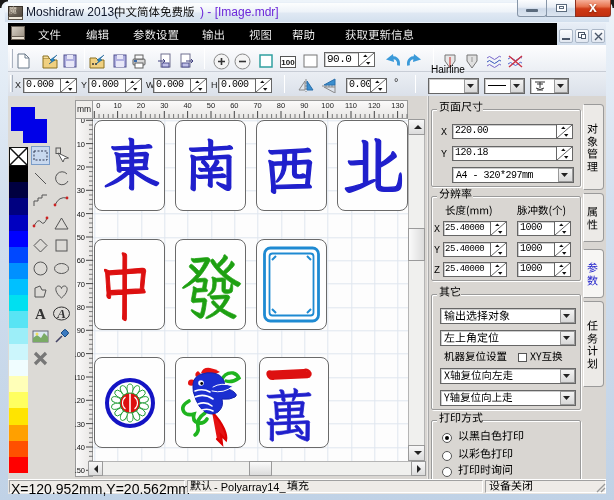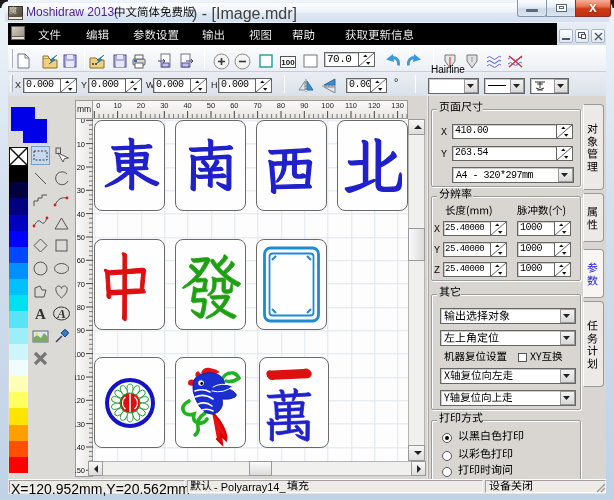--- a/index.html
+++ b/index.html
@@ -8,25 +8,25 @@
 </style></head><body>
 <div class="abs" style="left:0;top:0;width:614px;height:500px;background:linear-gradient(180deg,#eef4fa,#d3e0ef 40%,#c0d2e6);border-radius:6px 6px 0 0"></div>
 <div class="abs" style="left:0;top:0;width:8px;height:8px;background:radial-gradient(circle at 8px 8px,transparent 6px,#1a1a1a 7px)"></div>
 <div class="abs" style="left:606px;top:0;width:8px;height:8px;background:radial-gradient(circle at 0px 8px,transparent 6px,#1a1a1a 7px)"></div>
 <div class="abs" style="left:4px;top:2px;width:606px;height:20px;background:linear-gradient(180deg,#fdfefe 0%,#eef3f9 45%,#dfe8f3 55%,#d3e0ee 100%);border-radius:5px 5px 0 0;border:1px solid #e9f0f8;border-bottom:none"></div>
 <div class="abs" style="left:8px;top:6px;width:15px;height:14px;background:linear-gradient(135deg,#8a7f72,#4a4238);border:1px solid #3a332b"></div>
 <svg style="position:absolute;left:9px;top:6px;overflow:visible" width="10" height="12">
     <path transform="translate(0,7.0)" fill="#d8cfc0" d="M4.5 -1.0V-0.1C4.5 0.4 4.7 0.5 5.4 0.5C5.6 0.5 6.8 0.5 7.0 0.5C7.5 0.5 7.7 0.3 7.7 -0.3C7.6 -0.4 7.4 -0.4 7.3 -0.5C7.2 0.0 7.2 0.1 6.9 0.1C6.6 0.1 5.7 0.1 5.5 0.1C5.1 0.1 5.0 0.1 5.0 -0.1V-1.0ZM3.0 -5.5V-5.0H1.8V-4.6H2.8C2.4 -4.3 2.0 -4.0 1.6 -3.8C1.7 -3.7 1.8 -3.6 1.9 -3.5C2.3 -3.6 2.7 -4.0 3.0 -4.3V-3.4H3.4V-4.4C3.7 -4.2 4.1 -3.9 4.2 -3.8L4.5 -4.1C4.4 -4.2 3.9 -4.5 3.6 -4.6H4.5V-5.0H3.4V-5.5ZM5.8 -5.5V-5.0H4.8V-4.6H5.6C5.3 -4.3 4.9 -4.0 4.5 -3.9C4.6 -3.8 4.7 -3.6 4.8 -3.5C5.1 -3.7 5.5 -4.0 5.8 -4.3V-3.4H6.3V-4.3C6.6 -4.0 7.0 -3.6 7.4 -3.5C7.4 -3.6 7.6 -3.7 7.7 -3.8C7.3 -4.0 6.8 -4.3 6.5 -4.6H7.5V-5.0H6.3V-5.5ZM2.7 -2.0H4.1C4.1 -1.8 4.1 -1.7 4.0 -1.5H2.7ZM4.7 -2.0H6.5V-1.5H4.6C4.6 -1.7 4.7 -1.8 4.7 -2.0ZM2.7 -2.8H4.3L4.2 -2.3H2.7ZM4.8 -2.8H6.5V-2.3H4.8ZM4.1 -3.6C4.0 -3.5 3.9 -3.3 3.8 -3.2H2.1V-1.1H3.8C3.4 -0.5 2.7 -0.1 1.4 0.2C1.5 0.3 1.6 0.5 1.7 0.7C3.3 0.3 4.0 -0.2 4.4 -1.1H7.0V-3.2H4.4C4.5 -3.3 4.6 -3.4 4.7 -3.5ZM5.4 -0.0C5.5 -0.1 5.6 -0.1 6.7 -0.3L6.8 -0.0L7.1 -0.1C7.0 -0.3 6.8 -0.7 6.6 -0.9L6.4 -0.8L6.5 -0.5L5.8 -0.4C6.0 -0.6 6.1 -0.8 6.2 -1.0L5.9 -1.1C5.8 -0.8 5.5 -0.5 5.5 -0.5C5.4 -0.4 5.3 -0.4 5.2 -0.4C5.3 -0.3 5.3 -0.1 5.4 -0.0ZM3.8 -6.6C3.9 -6.5 4.0 -6.3 4.0 -6.1H0.9V-3.6C0.9 -2.4 0.9 -0.8 0.2 0.3C0.4 0.4 0.6 0.6 0.7 0.7C1.4 -0.5 1.5 -2.3 1.5 -3.6V-5.6H7.6V-6.1H4.7C4.6 -6.3 4.5 -6.5 4.4 -6.7Z"></path>
   </svg>
 <div class="abs" style="left:8px;top:16px;width:15px;height:4px;background:#efe8da;border:1px solid #5a5248"></div>
-<div class="abs" style="left:26px;top:5px;font-size:12px;color:#4c1d95">Moshidraw 2013(</div>
+<div class="abs" style="left:26px;top:5px;font-size:12px;color:#0f172a">Moshidraw 2013(</div>
 <svg style="position:absolute;left:114px;top:6px;overflow:visible" width="82" height="16">
     <path transform="translate(0,10.1)" fill="#111" d="M5.3 -9.7V-7.6H1.1V-2.1H2.0V-2.9H5.3V0.9H6.2V-2.9H9.5V-2.2H10.4V-7.6H6.2V-9.7ZM2.0 -3.7V-6.8H5.3V-3.7ZM9.5 -3.7H6.2V-6.8H9.5Z M16.4 -9.5C16.7 -8.9 17.1 -8.1 17.2 -7.7L18.2 -8.0C18.0 -8.4 17.6 -9.2 17.3 -9.7ZM12.1 -7.6V-6.8H13.9C14.5 -5.0 15.5 -3.5 16.6 -2.3C15.4 -1.2 13.8 -0.5 11.9 0.1C12.1 0.3 12.4 0.7 12.5 0.9C14.4 0.3 16.0 -0.6 17.3 -1.7C18.6 -0.5 20.1 0.3 22.0 0.8C22.2 0.6 22.4 0.2 22.6 0.0C20.8 -0.4 19.2 -1.2 17.9 -2.3C19.1 -3.5 20.0 -5.0 20.7 -6.8H22.5V-7.6ZM17.3 -2.9C16.2 -4.0 15.4 -5.3 14.8 -6.8H19.7C19.1 -5.2 18.3 -4.0 17.3 -2.9Z M24.2 -5.2V0.9H25.1V-5.2ZM24.7 -6.2C25.2 -5.8 25.8 -5.2 26.0 -4.7L26.7 -5.2C26.4 -5.6 25.9 -6.2 25.4 -6.6ZM26.7 -4.5V-0.5H30.9V-4.5ZM25.4 -9.7C25.0 -8.6 24.3 -7.6 23.6 -6.9C23.8 -6.8 24.1 -6.5 24.3 -6.4C24.7 -6.8 25.1 -7.3 25.5 -7.9H26.2C26.4 -7.5 26.7 -6.9 26.8 -6.5L27.6 -6.8C27.5 -7.1 27.2 -7.5 27.0 -7.9H28.7V-8.6H25.9C26.0 -8.9 26.1 -9.2 26.2 -9.5ZM29.9 -9.7C29.6 -8.7 29.0 -7.7 28.4 -7.1C28.6 -7.0 28.9 -6.8 29.1 -6.6C29.4 -7.0 29.7 -7.4 30.0 -7.9H30.9C31.2 -7.4 31.6 -6.8 31.7 -6.5L32.5 -6.8C32.3 -7.1 32.1 -7.5 31.8 -7.9H33.7V-8.6H30.4C30.5 -8.9 30.6 -9.2 30.7 -9.5ZM30.1 -2.2V-1.1H27.4V-2.2ZM27.4 -3.8H30.1V-2.8H27.4ZM27.0 -6.2V-5.4H32.4V-0.1C32.4 0.0 32.4 0.1 32.2 0.1C32.0 0.1 31.4 0.1 30.8 0.1C30.9 0.3 31.0 0.6 31.1 0.9C31.9 0.9 32.5 0.8 32.8 0.7C33.2 0.6 33.3 0.4 33.3 -0.1V-6.2Z M37.4 -9.6C36.8 -7.9 35.9 -6.2 34.8 -5.0C35.0 -4.8 35.3 -4.4 35.4 -4.2C35.7 -4.6 36.0 -5.0 36.3 -5.5V0.9H37.2V-7.0C37.6 -7.7 37.9 -8.6 38.2 -9.4ZM39.3 -2.0V-1.2H41.2V0.9H42.0V-1.2H43.9V-2.0H42.0V-6.0C42.7 -4.0 43.8 -2.1 45.0 -1.0C45.2 -1.2 45.5 -1.5 45.7 -1.6C44.4 -2.6 43.3 -4.6 42.6 -6.5H45.5V-7.3H42.0V-9.6H41.2V-7.3H37.9V-6.5H40.7C40.0 -4.6 38.7 -2.6 37.5 -1.6C37.7 -1.4 38.0 -1.1 38.1 -0.9C39.3 -2.0 40.4 -3.9 41.2 -6.0V-2.0Z M49.8 -9.7C49.2 -8.5 48.0 -7.1 46.5 -6.1C46.7 -5.9 47.0 -5.6 47.1 -5.4C47.3 -5.6 47.6 -5.8 47.8 -6.0V-3.2H50.9C50.3 -1.7 49.2 -0.6 46.6 0.1C46.8 0.3 47.0 0.6 47.1 0.8C50.0 0.0 51.2 -1.4 51.8 -3.2H52.3V-0.5C52.3 0.4 52.6 0.7 53.7 0.7C53.9 0.7 55.4 0.7 55.6 0.7C56.6 0.7 56.9 0.3 57.0 -1.4C56.7 -1.4 56.4 -1.6 56.2 -1.7C56.2 -0.3 56.1 -0.1 55.6 -0.1C55.3 -0.1 54.0 -0.1 53.8 -0.1C53.3 -0.1 53.2 -0.1 53.2 -0.5V-3.2H56.1V-6.8H52.7C53.1 -7.3 53.6 -7.9 53.9 -8.4L53.3 -8.8L53.2 -8.8H50.3C50.5 -9.0 50.6 -9.3 50.8 -9.5ZM48.6 -6.8C49.1 -7.2 49.5 -7.6 49.8 -8.1H52.7C52.4 -7.6 52.0 -7.1 51.7 -6.8ZM48.6 -6.0H51.4C51.3 -5.3 51.2 -4.6 51.1 -4.0H48.6ZM52.3 -6.0H55.2V-4.0H52.0C52.1 -4.6 52.2 -5.3 52.3 -6.0Z M62.9 -2.7C62.6 -1.0 61.6 -0.2 58.0 0.2C58.1 0.4 58.3 0.7 58.4 0.9C62.2 0.5 63.4 -0.6 63.8 -2.7ZM63.5 -0.7C65.0 -0.2 66.9 0.4 67.9 0.9L68.4 0.2C67.3 -0.2 65.4 -0.9 63.9 -1.3ZM61.6 -6.9C61.5 -6.6 61.5 -6.3 61.4 -6.0H59.8L59.9 -6.9ZM62.4 -6.9H64.2V-6.0H62.2C62.3 -6.3 62.3 -6.6 62.4 -6.9ZM59.2 -7.5C59.1 -6.8 59.0 -5.9 58.8 -5.4H60.9C60.4 -4.9 59.6 -4.4 58.2 -4.1C58.3 -3.9 58.5 -3.6 58.6 -3.4C59.0 -3.5 59.3 -3.6 59.6 -3.7V-0.7H60.5V-3.2H66.1V-0.8H66.9V-3.9H60.1C61.1 -4.3 61.6 -4.8 62.0 -5.4H64.2V-4.2H65.0V-5.4H67.4C67.3 -5.0 67.3 -4.9 67.2 -4.8C67.1 -4.8 67.1 -4.7 66.9 -4.7C66.8 -4.7 66.5 -4.7 66.1 -4.8C66.2 -4.6 66.3 -4.4 66.3 -4.2C66.7 -4.2 67.1 -4.2 67.3 -4.2C67.5 -4.2 67.7 -4.3 67.9 -4.4C68.0 -4.6 68.1 -5.0 68.2 -5.7C68.2 -5.8 68.2 -6.0 68.2 -6.0H65.0V-6.9H67.5V-8.9H65.0V-9.7H64.2V-8.9H62.4V-9.7H61.6V-8.9H58.7V-8.3H61.6V-7.5L59.5 -7.5ZM62.4 -8.3H64.2V-7.5H62.4ZM65.0 -8.3H66.7V-7.5H65.0Z M70.2 -9.4V-4.9C70.2 -3.1 70.1 -1.0 69.3 0.4C69.5 0.5 69.8 0.8 70.0 1.0C70.6 -0.2 70.9 -1.7 71.0 -3.3H72.6V0.9H73.3V-4.0H71.0L71.0 -4.9V-5.7H74.0V-6.5H73.0V-9.7H72.2V-6.5H71.0V-9.4ZM78.8 -5.5C78.5 -4.2 78.1 -3.1 77.5 -2.2C77.0 -3.1 76.6 -4.3 76.3 -5.5ZM74.6 -8.9V-4.9C74.6 -3.2 74.5 -1.0 73.6 0.5C73.8 0.6 74.1 0.8 74.3 1.0C75.2 -0.7 75.4 -3.0 75.4 -4.9V-5.5H75.6C75.9 -4.0 76.4 -2.6 77.0 -1.5C76.4 -0.7 75.7 -0.1 74.9 0.2C75.1 0.4 75.3 0.7 75.4 0.9C76.2 0.5 76.9 -0.0 77.5 -0.7C78.1 -0.0 78.7 0.5 79.5 0.9C79.6 0.7 79.9 0.4 80.1 0.3C79.3 -0.1 78.6 -0.7 78.0 -1.4C78.9 -2.6 79.4 -4.2 79.7 -6.2L79.2 -6.3L79.1 -6.3H75.4V-8.2C77.0 -8.3 78.7 -8.5 79.9 -8.8L79.4 -9.6C78.2 -9.3 76.2 -9.0 74.6 -8.9Z"></path>
   </svg>
-<div class="abs" style="left:192px;top:5px;font-size:16px;color:#404040">) - [Image.mdr]</div>
+<div class="abs" style="left:200px;top:5px;font-size:12px;color:#6d28d9">) - [Image.mdr]</div>
 <div class="abs" style="left:517px;top:0px;width:95px;height:17px">
 <div class="abs" style="left:0;top:0;width:30px;height:17px;background:linear-gradient(180deg,#fcfdfe,#e7edf5 45%,#cdd9e8 55%,#dce5f0);border:1px solid #8796a8;border-top:none;border-radius:0 0 3px 3px;text-align:center">
       <div style="margin:9px auto 0;width:12px;height:3px;background:#5a6a7c;border-radius:1px"></div>
     </div>
 <div class="abs" style="left:29px;top:0;width:30px;height:17px;background:linear-gradient(180deg,#fcfdfe,#e7edf5 45%,#cdd9e8 55%,#dce5f0);border:1px solid #8796a8;border-top:none">
       <div style="margin:4px auto 0;width:11px;height:8px;border:1px solid #5a6a7c;background:#fff">
         <div style="margin:1px auto 0;width:5px;height:3px;border:1px solid #5a6a7c"></div>
       </div>
     </div>
 <div class="abs" style="left:58px;top:0;width:36px;height:17px;background:linear-gradient(180deg,#f6b09a 0%,#e8744f 40%,#ce3a16 55%,#c23010 100%);border:1px solid #8b3020;border-top:none;border-radius:0 0 3px 0;color:#fff;font-size:14px;font-weight:bold;text-align:center;line-height:15px;text-shadow:0 1px 2px #7c2000">x</div>
@@ -121,21 +121,21 @@
     <path d="M5 8.5h7" stroke="#333" stroke-width="1.6"></path>
   </svg>
 <svg class="abs" style="left:259px;top:54px" width="14" height="14" viewBox="0 0 14 14">
     <rect x="1" y="1" width="12" height="12" fill="#fff" stroke="#30a0a0" stroke-width="1.5"></rect>
   </svg>
 <div class="abs" style="left:280px;top:56px;width:16px;height:12px;border:1px solid #555;background:#fff;font-size:8px;font-weight:bold;text-align:center;line-height:11px;color:#111">100</div>
 <svg class="abs" style="left:303px;top:54px" width="15" height="14" viewBox="0 0 15 14">
     <rect x="1" y="1" width="13" height="12" fill="#fff" stroke="#777"></rect>
   </svg>
 <div class="abs" style="left:324px;top:52px;width:35px;height:15px;background:#fff;border:1px solid #666;box-shadow:inset 1px 1px 0 #ccc"></div>
-<div class="abs" style="left:327px;top:53px;font-family:&quot;Liberation Mono&quot;,monospace;font-size:11px;color:#000;letter-spacing:-0.5px">70.0</div>
+<div class="abs" style="left:327px;top:53px;font-family:&quot;Liberation Mono&quot;,monospace;font-size:11px;color:#000;letter-spacing:-0.5px">90.0</div>
 <svg class="abs" style="left:358px;top:52px" width="17" height="15" viewBox="0 0 17 15">
     <rect x="0.5" y="0.5" width="16" height="14" fill="#fff" stroke="#666"></rect>
     <path d="M16 1L1 14" stroke="#666"></path>
     <path d="M5.1 5.0l2.2 -2.6l2.2 2.6z" fill="#111"></path>
     <path d="M8.0 10.1l2.2 2.6l2.2 -2.6z" fill="#111"></path>
   </svg>
 <svg class="abs" style="left:385px;top:53px" width="16" height="15" viewBox="0 0 16 15">
     <path d="M13.5 12.5C14.5 6 10 3.5 5.5 5.5" fill="none" stroke="#3b9ad9" stroke-width="2.8"></path>
     <path d="M8 1L1 6.5l8 2.5z" fill="#3b9ad9"></path>
   </svg>
@@ -639,30 +639,30 @@
 <div class="abs" style="left:249px;top:461px;width:23px;height:15px;background:linear-gradient(180deg,#fafafa,#dcdcdc);border:1px solid #9a9a9a"></div>
 <div class="abs" style="left:426px;top:96px;width:180px;height:383px;background:#d9d6d2"></div>
 <div class="abs" style="left:427px;top:96px;width:2px;height:383px;background:#eceae8;border-right:1px solid #aaa"></div>
 <div class="abs" style="left:431px;top:109px;width:150px;height:78px;border:1px solid #9a9a9a;box-shadow:inset 1px 1px 0 #fff,1px 1px 0 #fff;border-radius:2px"></div>
 <div class="abs" style="left:437px;top:102px;width:46px;height:14px;background:#d9d6d2"></div>
 <svg style="position:absolute;left:439px;top:101px;overflow:visible" width="46" height="15">
     <path transform="translate(0,9.7)" fill="#000" d="M5.1 -5.1V-3.1C5.1 -1.9 4.6 -0.6 0.5 0.2C0.7 0.4 1.0 0.7 1.1 0.9C5.3 -0.0 6.0 -1.6 6.0 -3.1V-5.1ZM6.0 -1.2C7.3 -0.6 8.9 0.3 9.7 0.9L10.3 0.3C9.4 -0.4 7.7 -1.2 6.5 -1.8ZM1.9 -6.5V-1.4H2.7V-5.8H8.4V-1.4H9.2V-6.5H5.3C5.5 -6.9 5.7 -7.4 5.9 -7.9H10.3V-8.6H0.8V-7.9H4.9C4.8 -7.4 4.6 -6.9 4.4 -6.5Z M15.3 -3.7H17.6V-2.4H15.3ZM15.3 -4.3V-5.6H17.6V-4.3ZM15.3 -1.8H17.6V-0.5H15.3ZM11.6 -8.5V-7.7H15.9C15.8 -7.3 15.7 -6.8 15.6 -6.3H12.1V0.9H12.9V0.3H20.0V0.9H20.9V-6.3H16.4L16.9 -7.7H21.4V-8.5ZM12.9 -0.5V-5.6H14.5V-0.5ZM20.0 -0.5H18.4V-5.6H20.0Z M24.0 -8.7V-5.6C24.0 -3.8 23.8 -1.4 22.4 0.3C22.6 0.4 22.9 0.7 23.0 0.9C24.3 -0.5 24.7 -2.6 24.8 -4.4H27.7C28.4 -1.8 29.7 0.0 32.0 0.9C32.1 0.6 32.3 0.3 32.5 0.1C30.4 -0.6 29.1 -2.2 28.5 -4.4H31.5V-8.7ZM24.8 -7.9H30.6V-5.2H24.8V-5.6Z M34.8 -4.6C35.7 -3.7 36.5 -2.5 36.9 -1.7L37.6 -2.2C37.2 -3.0 36.3 -4.2 35.5 -5.0ZM40.0 -9.2V-6.9H33.6V-6.1H40.0V-0.4C40.0 -0.1 39.9 -0.0 39.6 0.0C39.3 0.0 38.4 0.0 37.3 -0.0C37.5 0.2 37.7 0.6 37.7 0.9C38.9 0.9 39.8 0.9 40.2 0.7C40.7 0.6 40.8 0.3 40.8 -0.4V-6.1H43.4V-6.9H40.8V-9.2Z"></path>
   </svg>
 <div class="abs mono" style="left:441px;top:127px;font-size:10px;color:#000">X</div>
 <div class="abs" style="left:452px;top:124px;width:105px;height:15px;background:#fff;border:1px solid #666;box-shadow:inset 1px 1px 0 #ccc"></div>
-<div class="abs" style="left:455px;top:125px;font-family:&quot;Liberation Mono&quot;,monospace;font-size:10px;color:#000;letter-spacing:-0.5px">410.00</div>
+<div class="abs" style="left:455px;top:125px;font-family:&quot;Liberation Mono&quot;,monospace;font-size:10px;color:#000;letter-spacing:-0.5px">220.00</div>
 <svg class="abs" style="left:556px;top:124px" width="17" height="15" viewBox="0 0 17 15">
     <rect x="0.5" y="0.5" width="16" height="14" fill="#fff" stroke="#666"></rect>
     <path d="M16 1L1 14" stroke="#666"></path>
     <path d="M5.1 5.0l2.2 -2.6l2.2 2.6z" fill="#111"></path>
     <path d="M8.0 10.1l2.2 2.6l2.2 -2.6z" fill="#111"></path>
   </svg>
 <div class="abs mono" style="left:441px;top:149px;font-size:10px;color:#000">Y</div>
 <div class="abs" style="left:452px;top:146px;width:105px;height:15px;background:#fff;border:1px solid #666;box-shadow:inset 1px 1px 0 #ccc"></div>
-<div class="abs" style="left:455px;top:147px;font-family:&quot;Liberation Mono&quot;,monospace;font-size:10px;color:#000;letter-spacing:-0.5px">263.54</div>
+<div class="abs" style="left:455px;top:147px;font-family:&quot;Liberation Mono&quot;,monospace;font-size:10px;color:#000;letter-spacing:-0.5px">120.18</div>
 <svg class="abs" style="left:556px;top:146px" width="17" height="15" viewBox="0 0 17 15">
     <rect x="0.5" y="0.5" width="16" height="14" fill="#fff" stroke="#666"></rect>
     <path d="M16 1L1 14" stroke="#666"></path>
     <path d="M5.1 5.0l2.2 -2.6l2.2 2.6z" fill="#111"></path>
     <path d="M8.0 10.1l2.2 2.6l2.2 -2.6z" fill="#111"></path>
   </svg>
 <div class="abs" style="left:452px;top:167px;width:122px;height:16px;background:#fff;border:1px solid #666;box-shadow:inset 1px 1px 0 #ccc"></div>
 <div class="abs mono" style="left:456px;top:170px;font-size:10px;color:#000;letter-spacing:-0.5px">A4 - 320*297mm</div>
 <div class="abs" style="left:558px;top:168px;width:15px;height:14px;background:linear-gradient(180deg,#f4f4f4,#d8d8d8);border:1px solid #999"></div>
 <svg class="abs" style="left:561px;top:173px" width="8" height="5">

